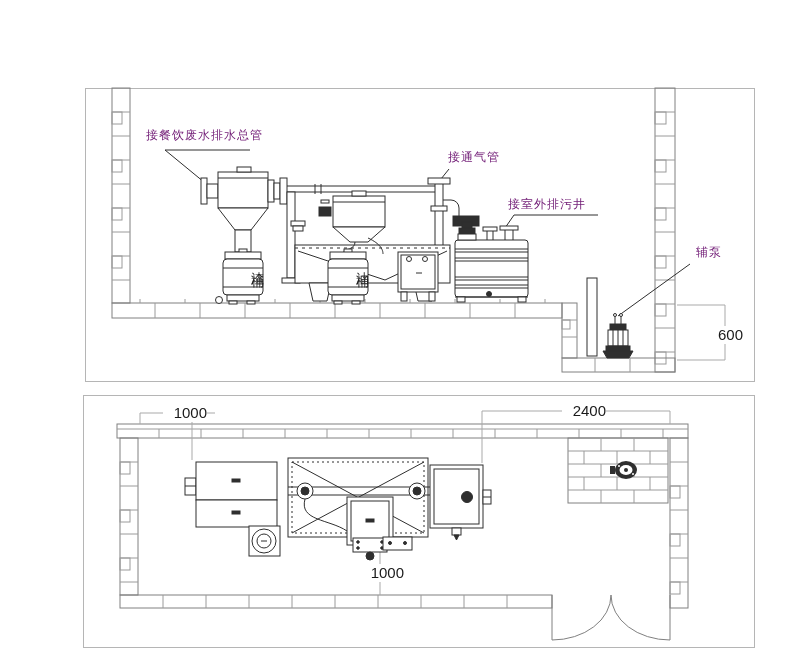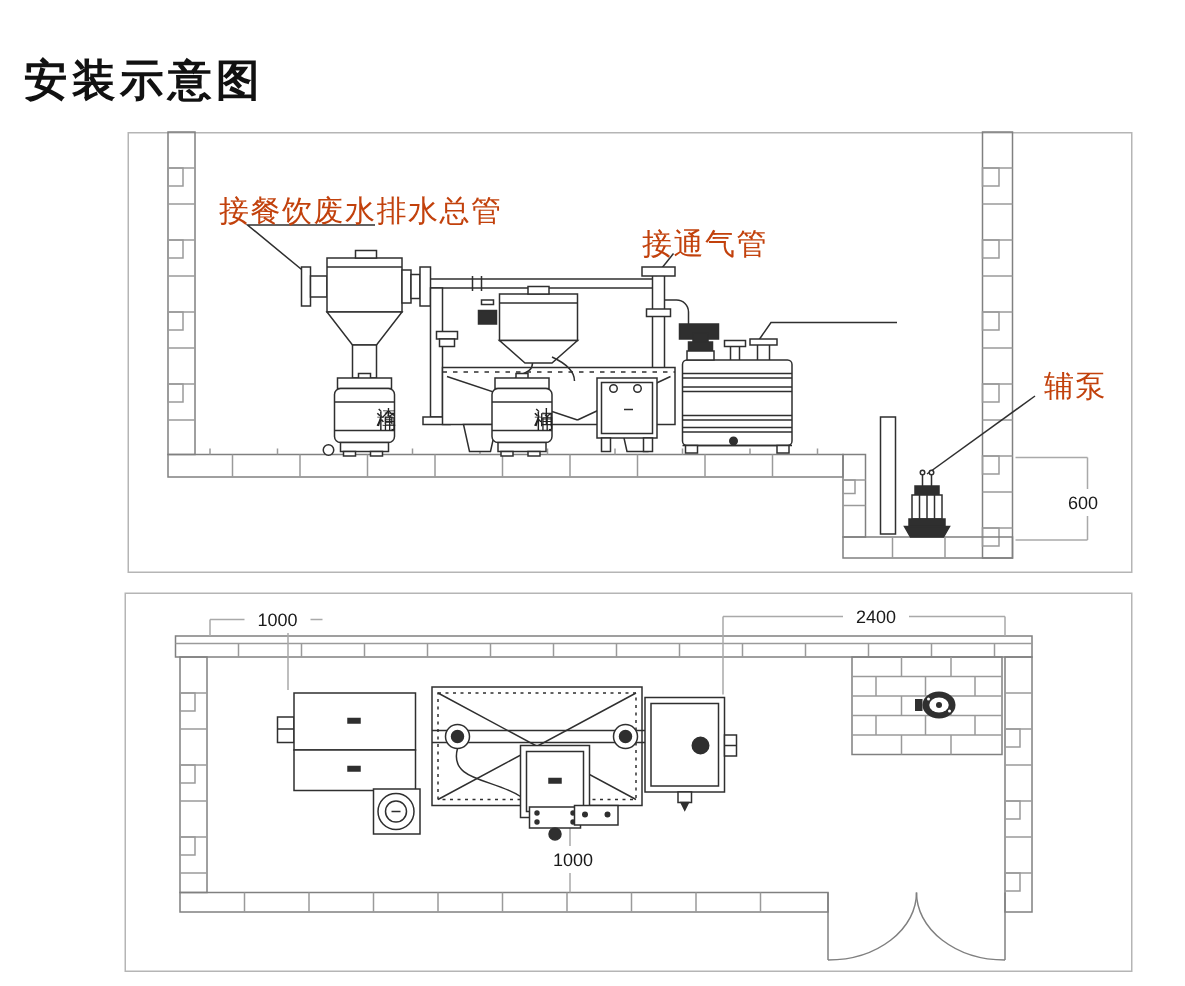--- a/index.html
+++ b/index.html
@@ -5,33 +5,32 @@
   html,body{margin:0;padding:0;background:#fff;}
   #stage{
     position:relative;width:790px;height:657px;background:#ffffff;overflow:hidden;
     font-family:"Liberation Sans","DejaVu Sans",sans-serif;color:#1a1a1a;
   }
   .ttl{
     position:absolute;left:16px;top:34px;font-size:29px;font-weight:bold;
     letter-spacing:3px;color:#111;
   }
   svg{position:absolute;overflow:visible;}
-  .lbl{position:absolute;font-size:20px;color:#c2410c;white-space:nowrap;letter-spacing:1px;}
-  .dim{position:absolute;font-size:12px;color:#1a1a1a;text-align:center;background:#fff;line-height:18px;}
+  .lbl{position:absolute;font-size:12px;color:#701a75;white-space:nowrap;letter-spacing:1px;}
+  .dim{position:absolute;font-size:15px;color:#1a1a1a;text-align:right;background:#fff;line-height:18px;}
   .vtext{
     position:absolute;font-size:13px;color:#222;writing-mode:vertical-rl;
     letter-spacing:3px;line-height:14px;
   }
 </style>
 </head>
 <body>
 
 <div id="stage">
 
-  <div class="ttl">安装示意图</div>
 
   <svg style="left:85px;top:88px" width="670" height="294" viewBox="0 0 670 294">
 
     <rect x="0.5" y="0.5" width="669" height="293" fill="none" stroke="#b5b5b5"></rect>
 
     <g stroke="#808080" fill="none">
       <rect x="27" y="0" width="18" height="215"></rect>
       <path stroke="#9a9a9a" d="M27,24H45 M27,48H45 M27,72H45 M27,96H45 M27,120H45 M27,144H45 M27,168H45 M27,192H45"></path>
       <rect x="27" y="24" width="10" height="12" stroke="#9a9a9a"></rect>
       <rect x="27" y="72" width="10" height="12" stroke="#9a9a9a"></rect>
@@ -297,21 +296,22 @@
         <circle cx="384" cy="102" r="5.5" fill="#2f2f2f"></circle>
         <rect x="400" y="95" width="8" height="14"></rect>
         <line x1="400" y1="102" x2="408" y2="102"></line>
         <rect x="369" y="133" width="9" height="7"></rect>
         <path d="M371,140 l5,0 l-2.5,5 z" fill="#2f2f2f"></path>
       </g>
     </g>
   </svg>
 
   <div class="lbl" style="left:146px;top:127px">接餐饮废水排水总管</div>
-  <div class="lbl" style="left:428px;top:149px">接通气管</div>
+  <div class="lbl" style="left:448px;top:149px">接通气管</div>
+  <div class="lbl" style="left:508px;top:196px">接室外排污井</div>
   <div class="lbl" style="left:696px;top:244px">辅泵</div>
 
   <div class="vtext" style="left:250px;top:261px">渣桶</div>
   <div class="vtext" style="left:355px;top:261px">油桶</div>
 
   <div class="dim" style="left:701px;top:326px;width:42px">600</div>
   <div class="dim" style="left:163px;top:404px;width:44px">1000</div>
   <div class="dim" style="left:562px;top:402px;width:44px">2400</div>
   <div class="dim" style="left:360px;top:564px;width:44px">1000</div>
 

